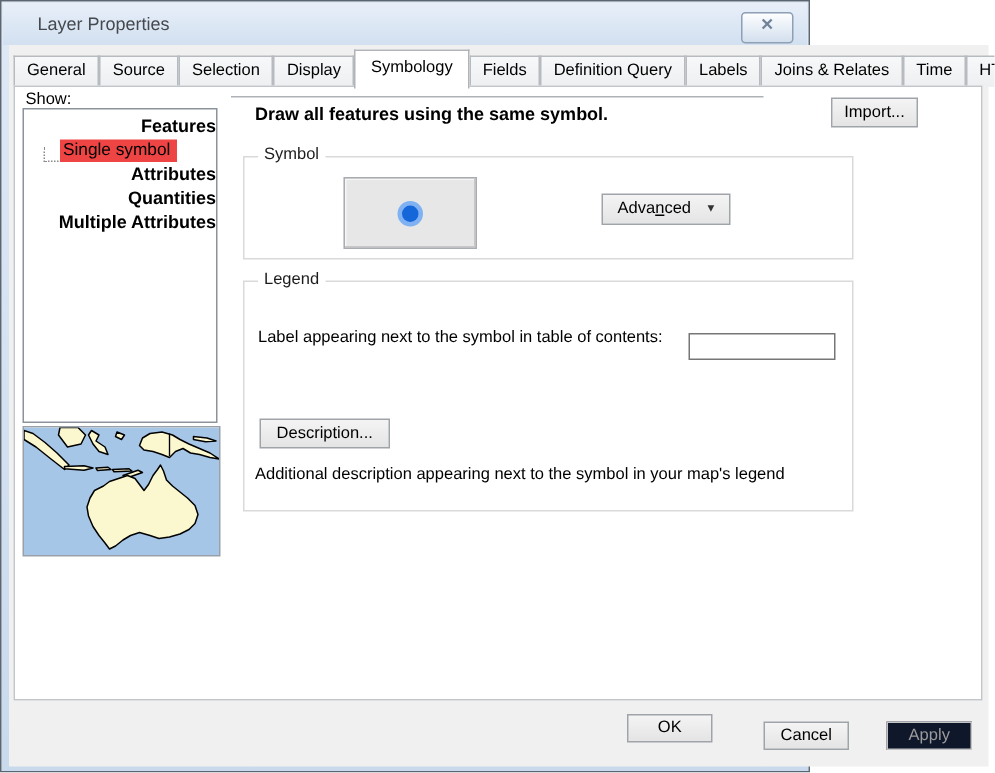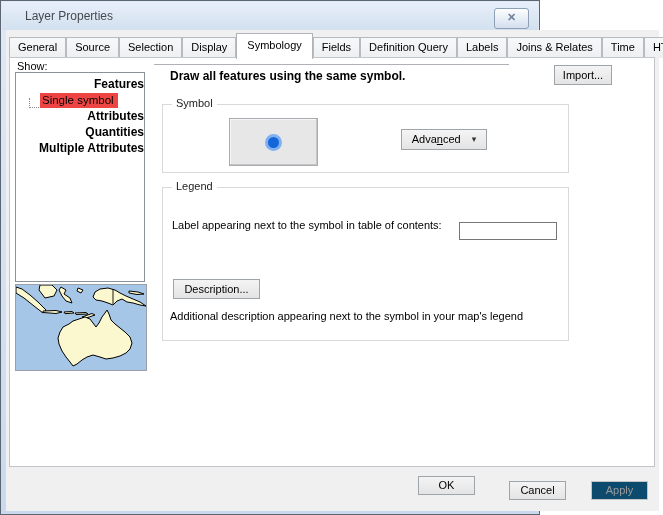--- a/index.html
+++ b/index.html
@@ -64,21 +64,21 @@
 
   .legend-label{position:absolute;left:9px;top:31px;font-size:11px;color:#000;}
   .legend-input{position:absolute;left:296px;top:34px;width:98px;height:18px;border:1px solid #767676;
                 box-sizing:border-box;font-size:11px;padding:1px 3px;background:#fff;}
   .btn-description{position:absolute;left:10px;top:91px;width:87px;height:20px;line-height:18px;}
   .legend-additional{position:absolute;left:7px;top:122px;font-size:11px;color:#000;}
 
   .footer-btn{position:absolute;width:57px;height:19px;line-height:17px;}
   .btn-ok{left:412px;top:446px;}
   .btn-cancel{left:503px;top:451px;}
-  .btn-apply{left:585px;top:451px;background:#0c4a6e;border-color:#c4c4c4;color:#9b9b9b;}
+  .btn-apply{left:585px;top:451px;background:#0f172a;border-color:#c4c4c4;color:#9b9b9b;}
 </style>
 </head>
 <body>
 
 <div class="window">
   <div class="titlebar">
     <span class="title-text">Layer Properties</span>
     <div class="close-btn">
       <span>✕</span>
     </div>

